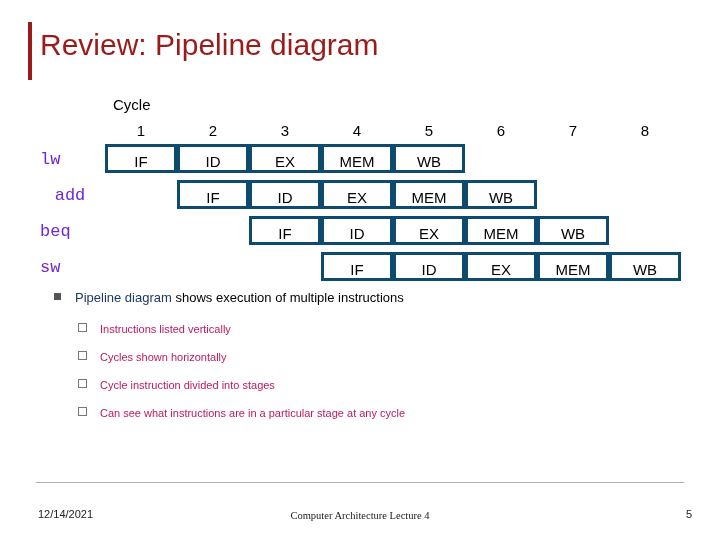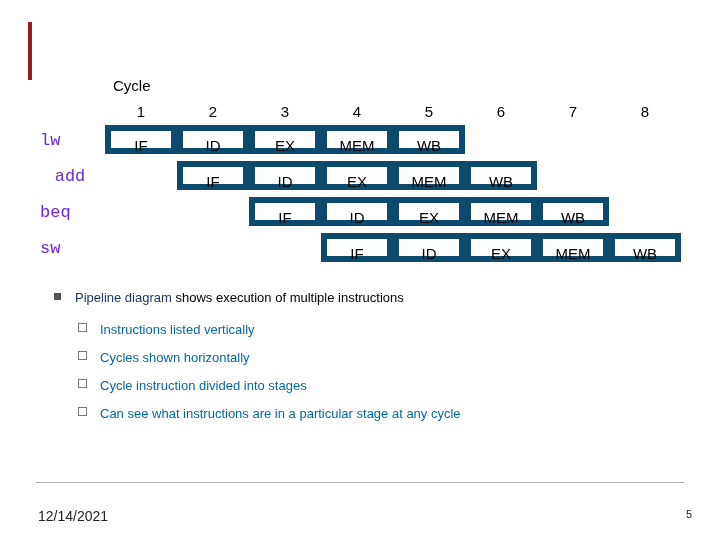--- a/index.html
+++ b/index.html
@@ -34,21 +34,21 @@
     font-size: 30px;
     color: #9b1b1b;
     font-family: "Liberation Sans", sans-serif;
     white-space: nowrap;
   }
 
   
   .diagram {
     position: absolute;
     left: 40px;
-    top: 77px;
+    top: 96px;
     width: 660px;
     height: 180px;
   }
   .cycle-label {
     position: absolute;
     left: 73px;
     top: 0px;
     font-size: 15px;
     color: #000;
   }
@@ -69,21 +69,21 @@
     width: 60px;
   }
   .cell {
     position: absolute;
     width: 72px;
     height: 29px;
     line-height: 29px;
     text-align: center;
     font-size: 15px;
     color: #000;
-    border: 6px solid #0c4a6e;
+    border: 3px solid #0c4a6e;
     box-sizing: border-box;
     background: #ffffff;
   }
 
   
   .bullets {
     position: absolute;
     left: 40px;
     top: 288px;
     width: 650px;
@@ -102,22 +102,22 @@
     top: 5px;
     width: 7px;
     height: 7px;
     background: #555555;
   }
   .bullet1 .kw {
     color: #1f3864;
   }
   .bullet2 {
     position: relative;
-    font-size: 13px;
-    color: #0369a1;
+    font-size: 11px;
+    color: #be185d;
     padding-left: 60px;
     margin-bottom: 9px;
     line-height: 19px;
   }
   .bullet2 .marker {
     position: absolute;
     left: 38px;
     top: 3px;
     width: 9px;
     height: 9px;
@@ -132,21 +132,21 @@
     left: 36px;
     top: 482px;
     width: 648px;
     height: 1px;
     background: #b0b0b0;
   }
   .footer-date {
     position: absolute;
     left: 38px;
     top: 508px;
-    font-size: 14px;
+    font-size: 11px;
     color: #222222;
   }
   .footer-center {
     position: absolute;
     left: 0;
     top: 510px;
     width: 720px;
     text-align: center;
     font-size: 10.5px;
     font-family: "Liberation Serif", serif;
@@ -159,20 +159,21 @@
     font-size: 11px;
     color: #222222;
   }
 </style>
 </head>
 <body>
 
 <div class="slide">
 
   <div class="title-bar"></div>
+  <div class="title">Review: Pipeline diagram</div>
 
   <div class="diagram">
     <div class="cycle-label">Cycle</div>
 
     <div class="colnum" style="left:65px;">1</div>
     <div class="colnum" style="left:137px;">2</div>
     <div class="colnum" style="left:209px;">3</div>
     <div class="colnum" style="left:281px;">4</div>
     <div class="colnum" style="left:353px;">5</div>
     <div class="colnum" style="left:425px;">6</div>
@@ -228,15 +229,16 @@
       <span>Cycle instruction divided into stages</span>
     </div>
     <div class="bullet2">
       <span class="marker"></span>
       <span>Can see what instructions are in a particular stage at any cycle</span>
     </div>
   </div>
 
   <div class="footer-rule"></div>
   <div class="footer-date">12/14/2021</div>
+  <div class="footer-center">Computer Architecture Lecture 4</div>
   <div class="footer-page">5</div>
 
 </div>
 
 </body></html>

